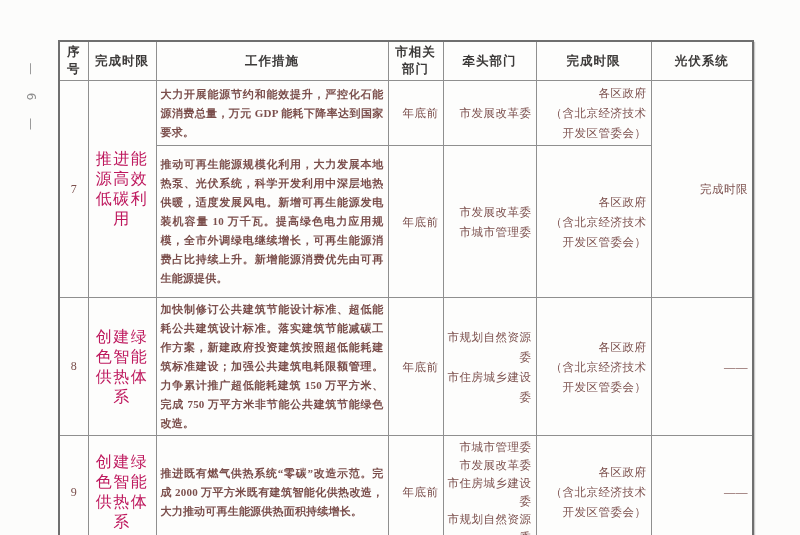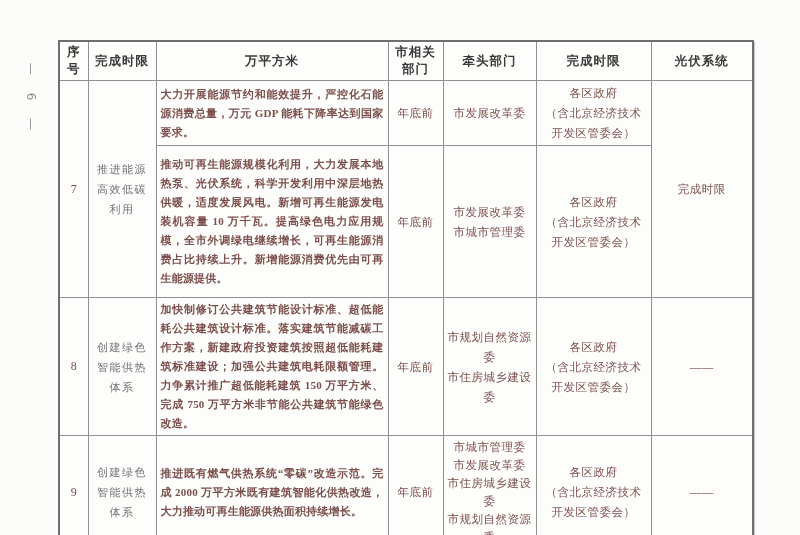--- a/index.html
+++ b/index.html
@@ -28,29 +28,29 @@
     overflow:hidden;
     padding:2px 4px;
   }
   th.hdr{
     font-family:"Liberation Sans","DejaVu Sans",sans-serif;
     font-weight:bold;color:#3c3a39;font-size:12.5px;
     letter-spacing:1px;text-align:center;padding:0 2px;
   }
   td.num{color:#7b4f4c;font-size:12px;text-align:center;}
   td.task{
-    color:#737373;font-size:11px;text-align:center;
+    color:#be185d;font-size:16px;text-align:center;
     letter-spacing:1.5px;line-height:20px;padding:2px 5px;
   }
   td.measure{
     color:#7b4f4c;font-size:11px;line-height:19px;
     text-align:justify;padding:4px 10px;letter-spacing:0.2px;font-weight:bold;
   }
   td.center{
-    color:#7b4f4c;font-size:11.5px;text-align:center;line-height:20px;
+    color:#7b4f4c;font-size:11.5px;text-align:right;line-height:20px;
     padding:2px 3px;letter-spacing:0.5px;
   }
   .line{display:block;}
 </style>
 </head>
 <body>
 
 <div class="page">
 
   <div class="page-num">— 6 —</div>
@@ -63,21 +63,21 @@
       <col style="width:55px">
         <col style="width:93px">
         <col style="width:115px">
       <col style="width:102px">
     </colgroup>
 
     <tbody>
         <tr style="height:28px">
       <th class="hdr">序号</th>
       <th class="hdr">完成时限</th>
-      <th class="hdr">万平方米</th>
+      <th class="hdr">工作措施</th>
       <th class="hdr">市相关部门</th>
       <th class="hdr">牵头部门</th>
       <th class="hdr">完成时限</th>
       <th class="hdr">光伏系统</th>
     </tr>
 
     <tr style="height:64px">
       <td class="num" rowspan="2">7</td>
       <td class="task" rowspan="2">推进能源高效低碳利用</td>
       <td class="measure">大力开展能源节约和能效提升，严控化石能源消费总量，万元 GDP 能耗下降率达到国家要求。</td>

